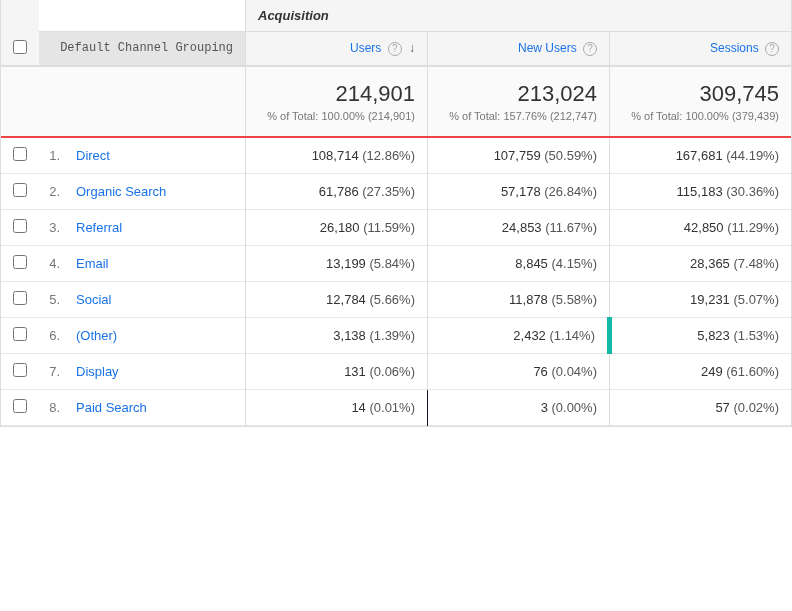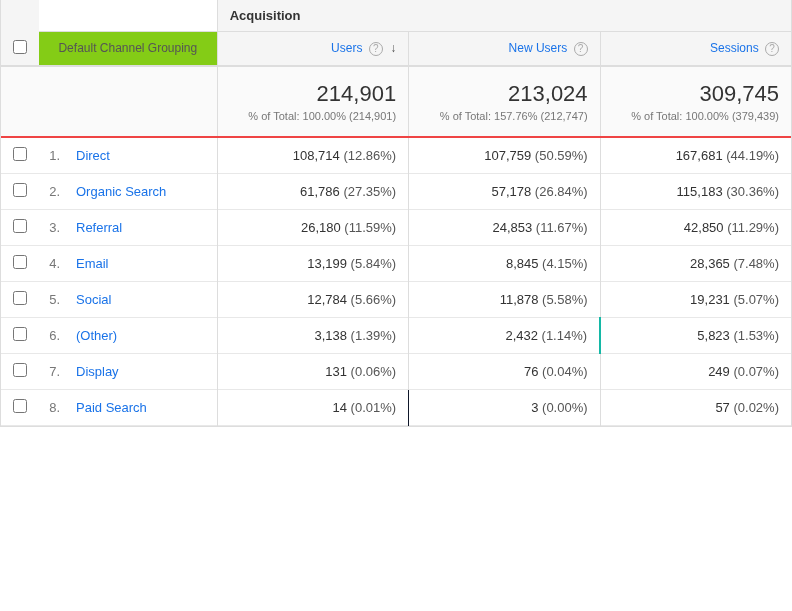--- a/index.html
+++ b/index.html
@@ -148,20 +148,21 @@
       cursor: pointer;
     }
 
     th.empty-checkbox {
       width: 30px;
       background: #f5f5f5;
     }
 
     .header-top-row th {
       padding: 8px 12px;
+      font-style: italic;
     }
   </style>
 </head>
 <body>
 
 <div class="table-wrapper">
   <table>
     <thead>
 
       <tr class="header-top-row">
@@ -169,21 +170,21 @@
         <th colspan="2" style="background:#fff; border-bottom:1px solid #ddd; padding:8px 12px; text-align:left; font-weight:normal;"></th>
         <th colspan="3" style="background:#f5f5f5; border-left:1px solid #ddd; border-bottom:1px solid #ddd; padding:8px 12px; text-align:left; font-weight:bold; font-size:13px;">
           <span>Acquisition</span>
         </th>
       </tr>
 
       <tr class="col-header">
         <th class="checkbox-col empty-checkbox">
           <input type="checkbox" class="checkbox-input" style="">
         </th>
-        <th colspan="2" class="channel-col" style="text-align:center; border-left:none; background:#84cc16; border-bottom:2px solid #ddd; padding:8px 12px;">
+        <th colspan="2" class="channel-col" style="text-align:right; border-left:none; background:#e5e5e5; border-bottom:2px solid #ddd; padding:8px 12px;font-family:Liberation Mono, monospace;">
           <span>Default Channel Grouping</span>
         </th>
         <th style="background:#f5f5f5; border-left:1px solid #ddd; border-bottom:2px solid #ddd; padding:8px 12px; text-align:right;">
           <span class="col-header-label">Users</span>
           <span class="help-icon">?</span>
           <span class="sort-icon">↓</span>
         </th>
         <th style="background:#f5f5f5; border-left:1px solid #ddd; border-bottom:2px solid #ddd; padding:8px 12px; text-align:right;">
           <span class="col-header-label">New Users</span>
           <span class="help-icon">?</span>
@@ -321,21 +322,21 @@
       <td class="channel-col">
         <a class="channel-link" href="#">(Other)</a>
       </td>
       <td class="data-col" style="border-left:1px solid #ddd;">
         <span class="bold-value">3,138</span>
         <span class="pct-value"> (1.39%)</span>
       </td>
       <td class="data-col" style="border-left:1px solid #ddd;">
         2,432 <span class="pct-value">(1.14%)</span>
       </td>
-      <td class="data-col" style="border-left:2px solid #14b8a6;">
+      <td class="data-col" style="border-left:5px solid #14b8a6;">
         <span class="bold-value">5,823</span>
         <span class="pct-value"> (1.53%)</span>
       </td>
     </tr>
         <tr>
       <td class="checkbox-col">
         <input type="checkbox" class="checkbox-input" style="">
       </td>
       <td class="rank-col">7.</td>
       <td class="channel-col">
@@ -343,21 +344,21 @@
       </td>
       <td class="data-col" style="border-left:1px solid #ddd;">
         <span class="bold-value">131</span>
         <span class="pct-value"> (0.06%)</span>
       </td>
       <td class="data-col" style="border-left:1px solid #ddd;">
         76 <span class="pct-value">(0.04%)</span>
       </td>
       <td class="data-col" style="border-left:1px solid #ddd;">
         <span class="bold-value">249</span>
-        <span class="pct-value"> (0.07%)</span>
+        <span class="pct-value"> (61.60%)</span>
       </td>
     </tr>
         <tr>
       <td class="checkbox-col">
         <input type="checkbox" class="checkbox-input" style="">
       </td>
       <td class="rank-col">8.</td>
       <td class="channel-col">
         <a class="channel-link" href="#">Paid Search</a>
       </td>

